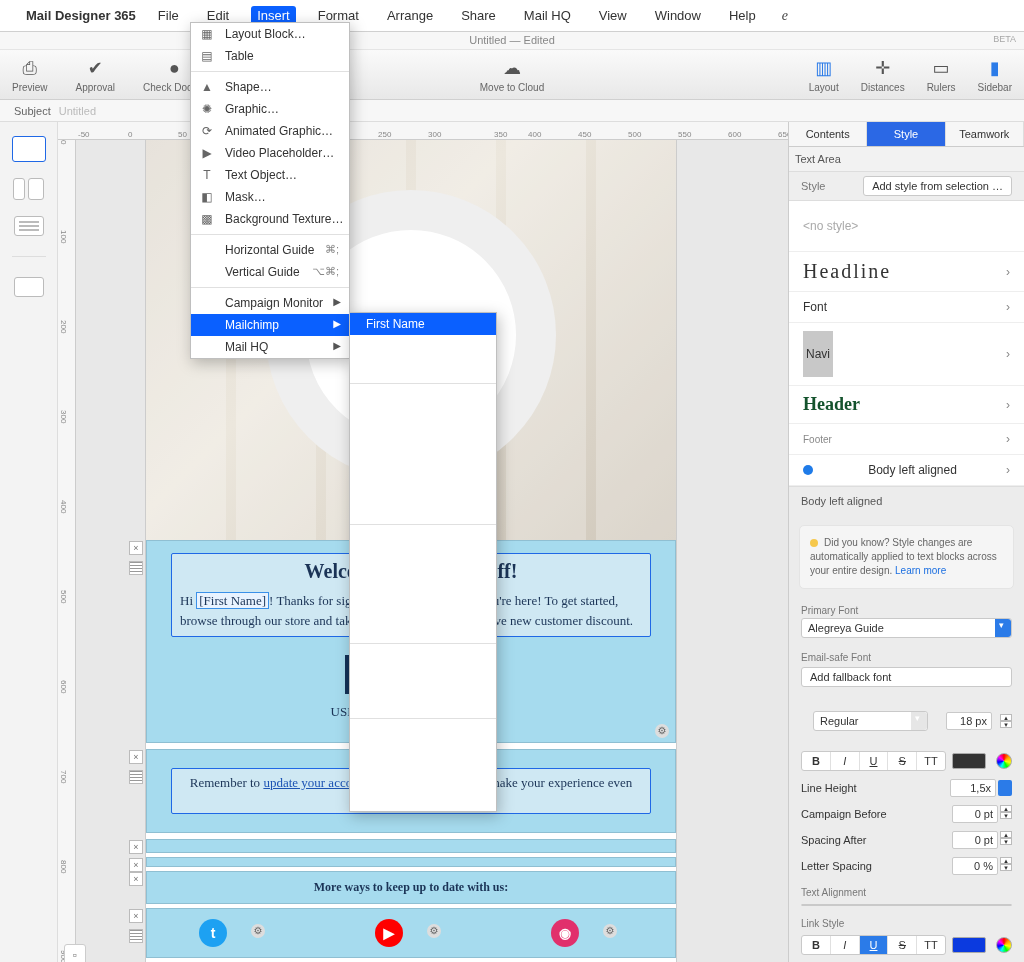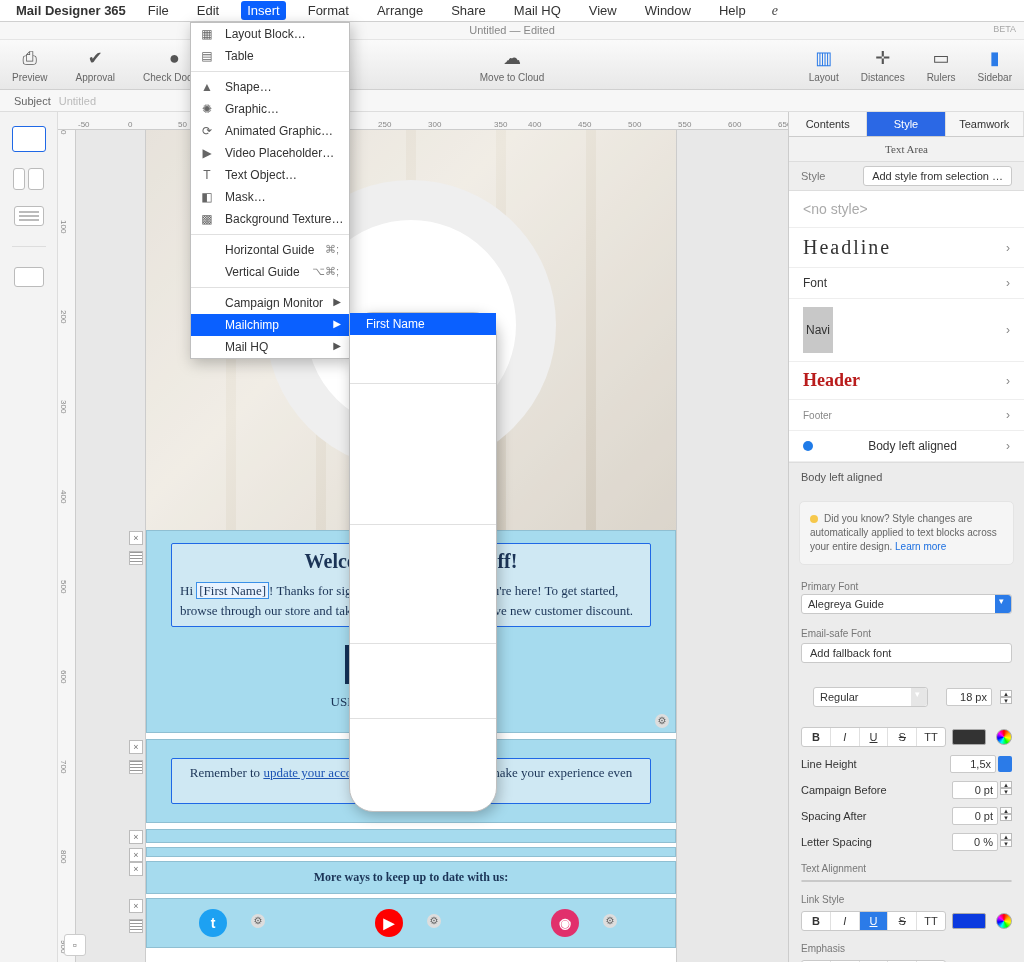--- a/index.html
+++ b/index.html
@@ -13,21 +13,21 @@
     --sidebar-bg: #ffffff;
     --style-active: #3a74f3;
     --email-bg: #a6dbee;
     --email-block: #c0e4f0;
     --email-dark-blue: #143157;
     --link-blue: #1c54b4;
   }
   * { box-sizing: border-box; }
   html, body { margin:0; padding:0; font-family: -apple-system, "Helvetica Neue", Arial, sans-serif; font-size: 12px; color:#333; height: 962px; width: 1024px; overflow:hidden; background:#f0f0f0;}
   
-  .menubar { height:22px; background:var(--mac-menubar); border-bottom:1px solid var(--mac-border); display:flex; align-items:center; padding:0 0; gap:16px; font-size:13px;}
+  .menubar { height:32px; background:var(--mac-menubar); border-bottom:1px solid var(--mac-border); display:flex; align-items:center; padding:0 10px; gap:16px; font-size:13px;}
   .menubar .apple { font-size:14px; }
   .menubar .app-name { font-weight:600; }
   .menubar .mitem { cursor:default; padding:2px 6px; border-radius:3px;}
   .menubar .mitem.open { background: var(--menu-blue); color:#fff; }
   
   .toolbar { height:50px; background: linear-gradient(#fafafa,#e8e8e8); border-bottom:1px solid var(--mac-border); display:flex; align-items:center; padding:0 12px; gap:28px; position:relative;}
   .tool { display:flex; flex-direction:column; align-items:center; gap:2px; font-size:10px; color:#666;}
   .tool .glyph { width:24px; height:24px; display:flex; align-items:center; justify-content:center; font-size:18px; color:#555;}
   .toolbar .center { position:absolute; left:50%; transform:translateX(-50%); display:flex; flex-direction:column; align-items:center; gap:0; font-size:10px; color:#666;}
   .toolbar .right { position:absolute; right:12px; display:flex; gap:22px; align-items:flex-end;}
@@ -65,28 +65,28 @@
   .selbox { border:1.5px solid #1f68e6; padding:6px 8px; background:#cfe8f3; border-radius:2px;}
   .headline-serif { font-family: Georgia, serif; color:#1b3457; font-weight:700;}
   .cta-btn { background: var(--email-dark-blue); color:#fff; font-family: Georgia, serif; font-weight:bold; padding:12px 28px; display:inline-block;}
   .social { width:28px; height:28px; border-radius:50%; display:inline-flex; align-items:center; justify-content:center; color:#fff; font-weight:bold; font-size:14px;}
   .settings-gear { position:absolute; right:6px; bottom:4px; width:14px;height:14px; border-radius:50%; background:#ddd; font-size:10px; text-align:center; line-height:14px; color:#666;}
   
   .rightpanel { width:236px; background:var(--panel-bg); border-left:1px solid #ccc; display:flex; flex-direction:column; font-size:11px; color:#333; overflow-y:auto;}
   .tabs { display:flex; background:#f6f6f6; border-bottom:1px solid #ccc;}
   .tabs .tab { flex:1; text-align:center; padding:6px 4px; font-size:11px; border-right:1px solid #ddd;}
   .tabs .tab.active { background:#2b68e5; color:#fff;}
-  .panel-section-title { text-align:center; padding:6px; font-size:11px; color:#555; border-bottom:1px solid #ddd; background:#f2f2f2;font-family:Liberation Serif, serif;}
+  .panel-section-title { padding:6px; font-size:11px; color:#555; border-bottom:1px solid #ddd; background:#f2f2f2;}
   .stylelist { background:#fff; border-bottom:1px solid #ddd;}
   .stylerow { display:flex; align-items:center; justify-content:space-between; padding:8px 14px; border-bottom:1px solid #eee; font-size:12px;}
   .stylerow .chev { color:#888; font-size:12px;}
   .stylerow.sel { background:#fff;}
   .stylerow.sel::before { content:''; width:10px;height:10px;border-radius:50%; background:#1f7be8; display:inline-block; margin-right:6px; flex:0 0 10px;}
   .stylerow.headline span.name { font-family: 'Trajan Pro','Optima',serif; font-size:20px; letter-spacing:2px; color:#333;}
-  .stylerow.header span.name { font-family: Georgia, serif; font-size:18px; font-weight:bold; color:#b91c1c;}
+  .stylerow.header span.name { font-family: Georgia, serif; font-size:18px; font-weight:bold; color:#14532d;}
   .infobox { margin:10px; background:#f5f5f5; border:1px solid #e4e4e4; border-radius:5px; padding:10px; font-size:10px; color:#666; line-height:1.4;}
   .dotyellow { display:inline-block; width:8px;height:8px; border-radius:50%; background:#f6c84c; margin-right:6px; vertical-align:middle;}
   .panel-group { padding:6px 12px 2px; color:#777; font-size:10px;}
   .select { margin:0 12px 8px; background:#fff; border:1px solid #c9c9c9; border-radius:3px; padding:3px 20px 3px 6px; font-size:11px; position:relative;}
   .select .dd { position:absolute; right:0; top:0; bottom:0; width:16px; background:#2b7be8; border-radius:0 3px 3px 0;}
   .select .dd::after{content:'▾'; color:#fff; font-size:9px; position:absolute; left:4px; top:1px;}
   .btn-small { margin:2px 12px 8px; background:#fff; border:1px solid #c9c9c9; border-radius:3px; padding:3px 8px; font-size:11px; display:inline-block;}
   .row-ctrl { display:flex; align-items:center; justify-content:space-between; padding:4px 12px;}
   .seg { display:flex; margin:4px 12px; border:1px solid #c9c9c9; border-radius:3px; overflow:hidden; background:#fff;}
   .seg > div { flex:1; text-align:center; padding:3px 4px; border-right:1px solid #e0e0e0; font-size:11px;}
@@ -140,21 +140,21 @@
     <div class="mi"><span class="ico">⟳</span><span>Animated Graphic…</span></div>
     <div class="mi"><span class="ico">▶</span><span>Video Placeholder…</span></div>
     <div class="mi"><span class="ico">T</span><span>Text Object…</span></div>
     <div class="mi"><span class="ico">◧</span><span>Mask…</span></div>
     <div class="mi"><span class="ico">▩</span><span>Background Texture…</span></div>
     <div class="sep"></div>
     <div class="mi"><span>Horizontal Guide</span><span class="sc">⌘;</span></div>
     <div class="mi"><span>Vertical Guide</span><span class="sc">⌥⌘;</span></div>
     <div class="sep"></div>
     <div class="mi"><span>Campaign Monitor</span><span class="arr">▶</span></div>
-    <div class="mi hover" style="position: relative;"><span>Mailchimp</span><span class="arr">▶</span><div class="submenu" style="top: -2px; border-radius: 24px;">
+    <div class="mi hover" style="position: relative;"><span>Mailchimp</span><span class="arr">▶</span><div class="submenu" style="top: -2px;">
         <div class="mi hover" style="padding-left: 16px;">First Name</div>
         <div class="mi" style="padding-left: 16px;">Last Name</div>
         <div class="mi" style="padding-left: 16px;">Email</div>
         <div class="sep"></div>
         <div class="mi" style="padding-left: 16px;">Current Date</div>
         <div class="mi" style="padding-left: 16px;">Current Year</div>
         <div class="mi" style="padding-left: 16px;">Current Month</div>
         <div class="mi" style="padding-left: 16px;">Current Month Name</div>
         <div class="mi" style="padding-left: 16px;">Current Day</div>
         <div class="mi" style="padding-left: 16px;">Current Week Day</div>
@@ -348,21 +348,21 @@
       <div class="tab">Contents</div>
       <div class="tab active">Style</div>
       <div class="tab">Teamwork</div>
     </div>
     <div class="panel-section-title">Text Area</div>
     <div class="row-ctrl" style="background:#eee;border-bottom:1px solid #ddd">
       <span style="color:#777">Style</span>
       <span class="btn-small" style="margin:0">Add style from selection …</span>
     </div>
     <div class="stylelist">
-      <div class="stylerow" style="font-size:14px;color:#aaa;padding:10px 14px">
+      <div class="stylerow" style="font-size:12px;color:#aaa;padding:18px 14px">
           <span>&lt;no style&gt;</span>
         </div>
       <div class="stylerow headline">
           <span class="name">Headline</span>
           <span class="chev">›</span>
         </div>
       <div class="stylerow">
           <span>Font</span>
           <span class="chev">›</span>
         </div>

